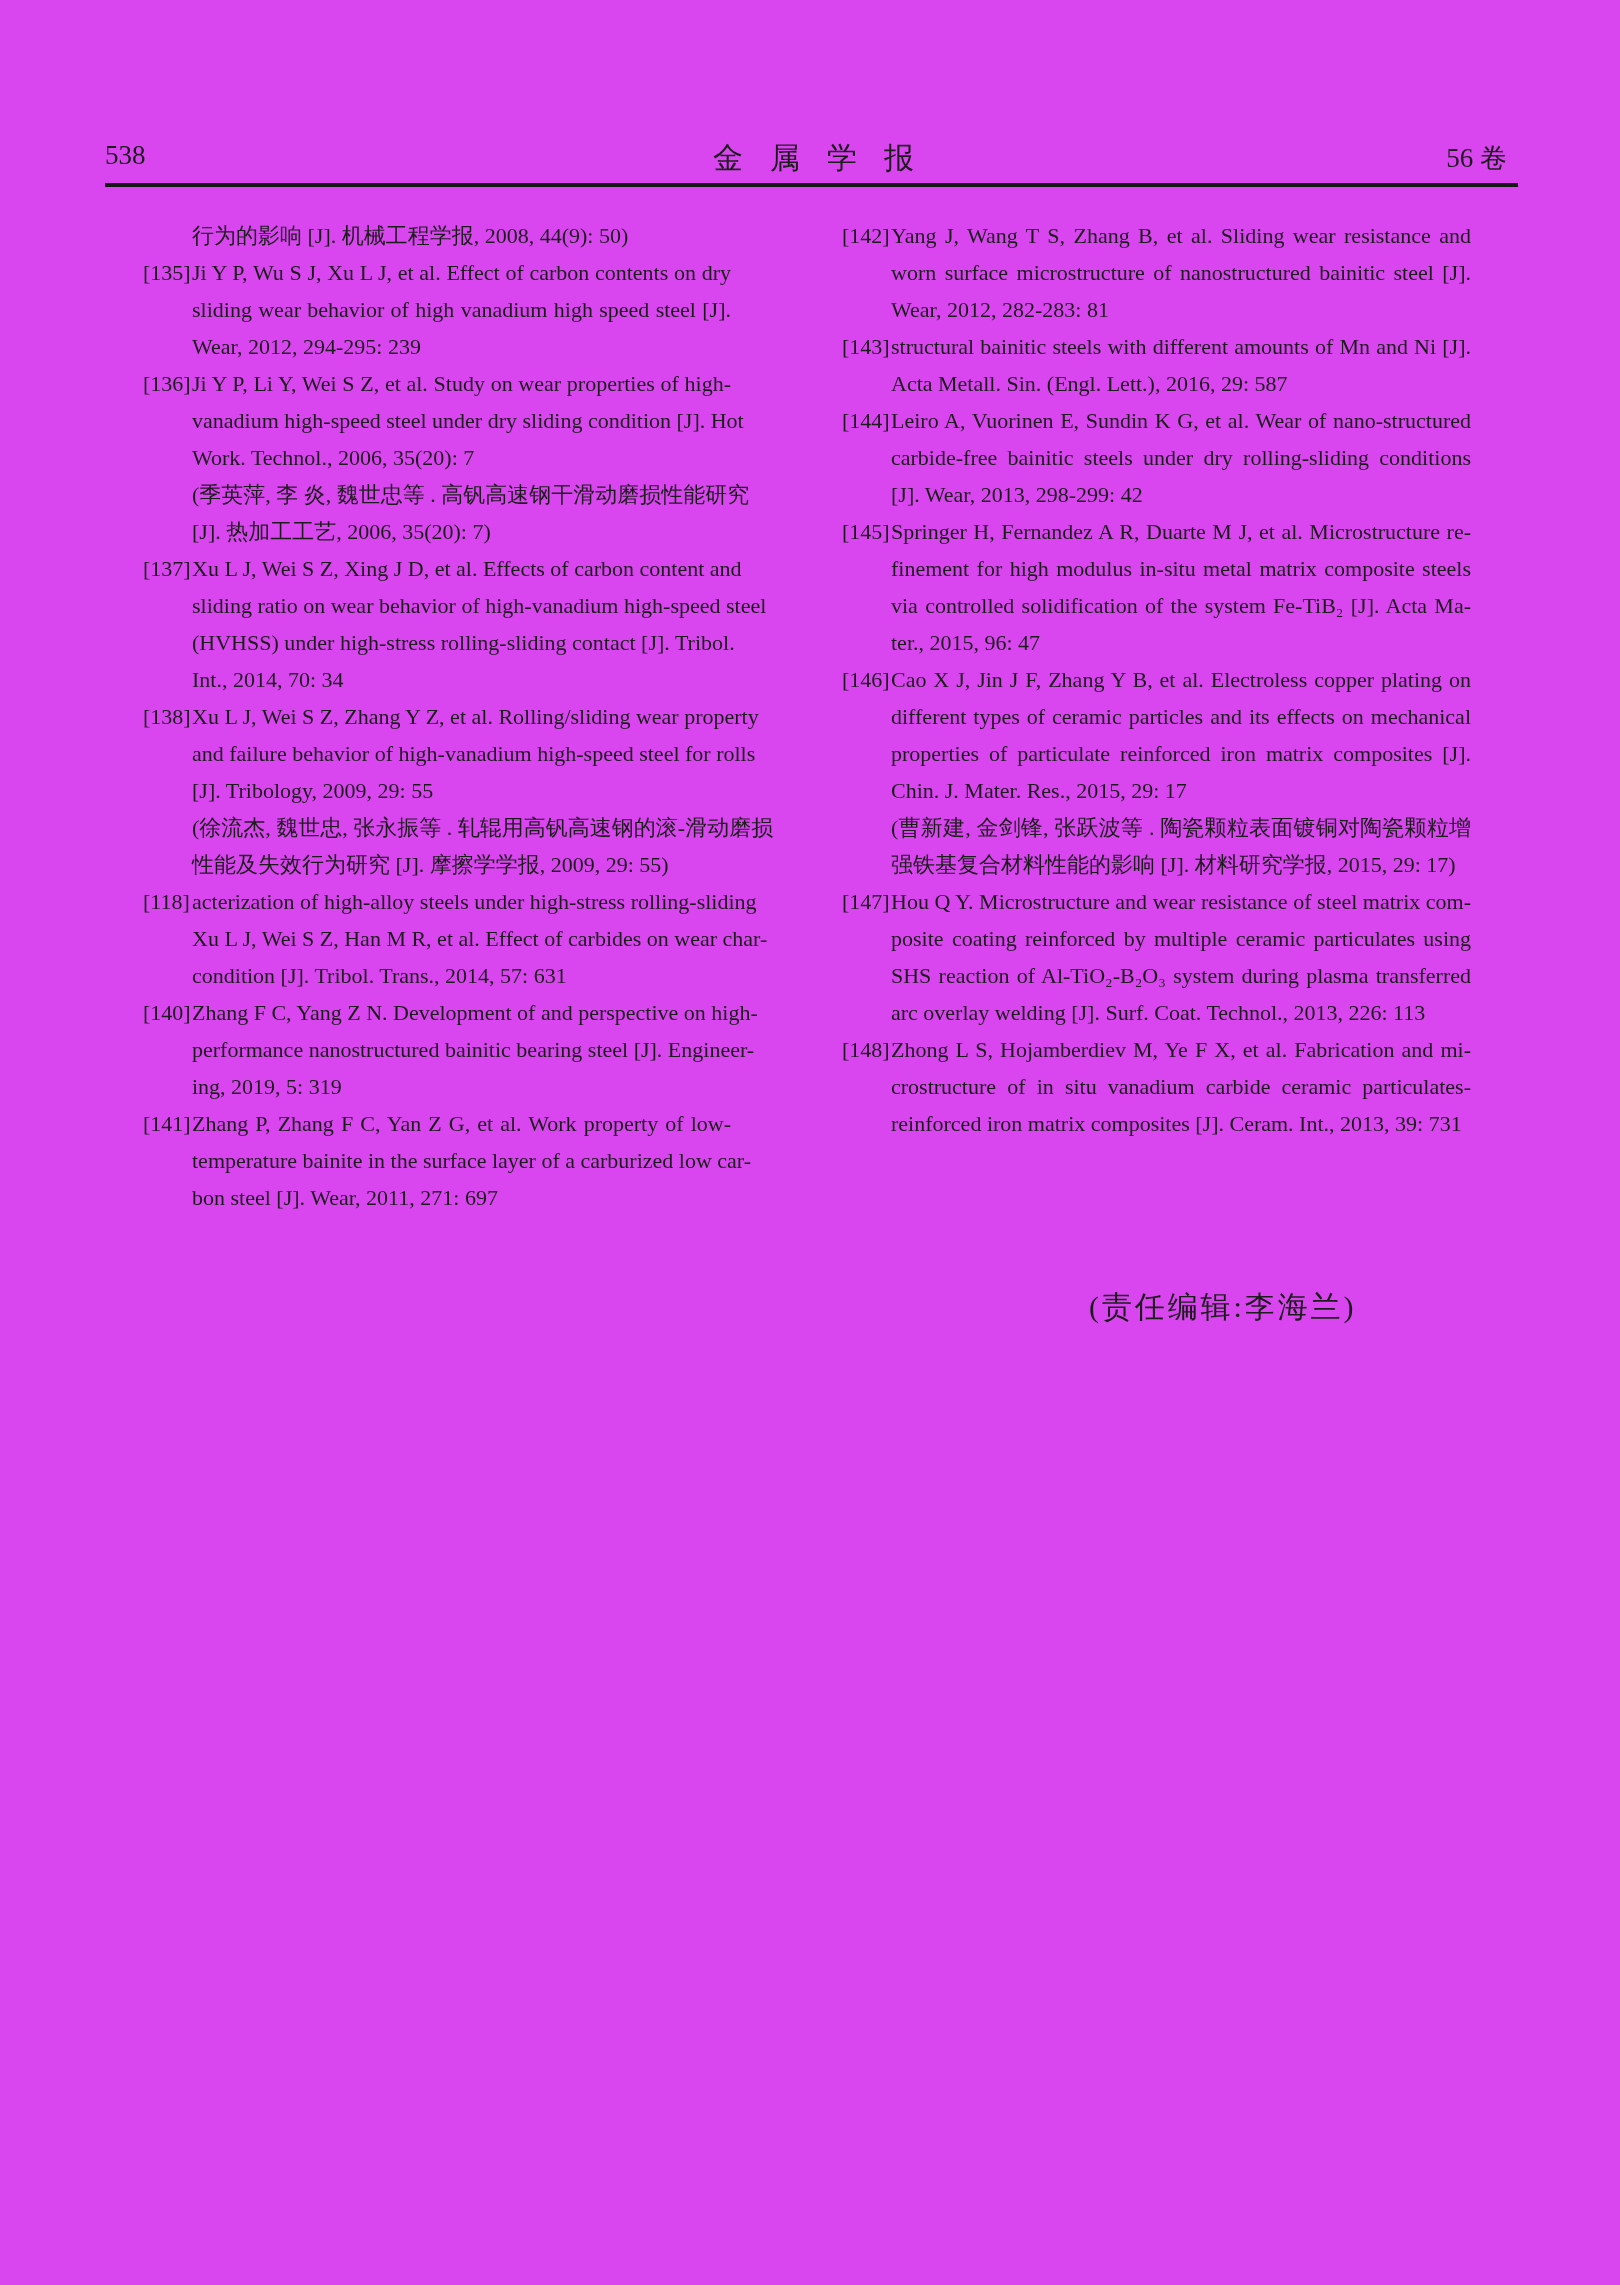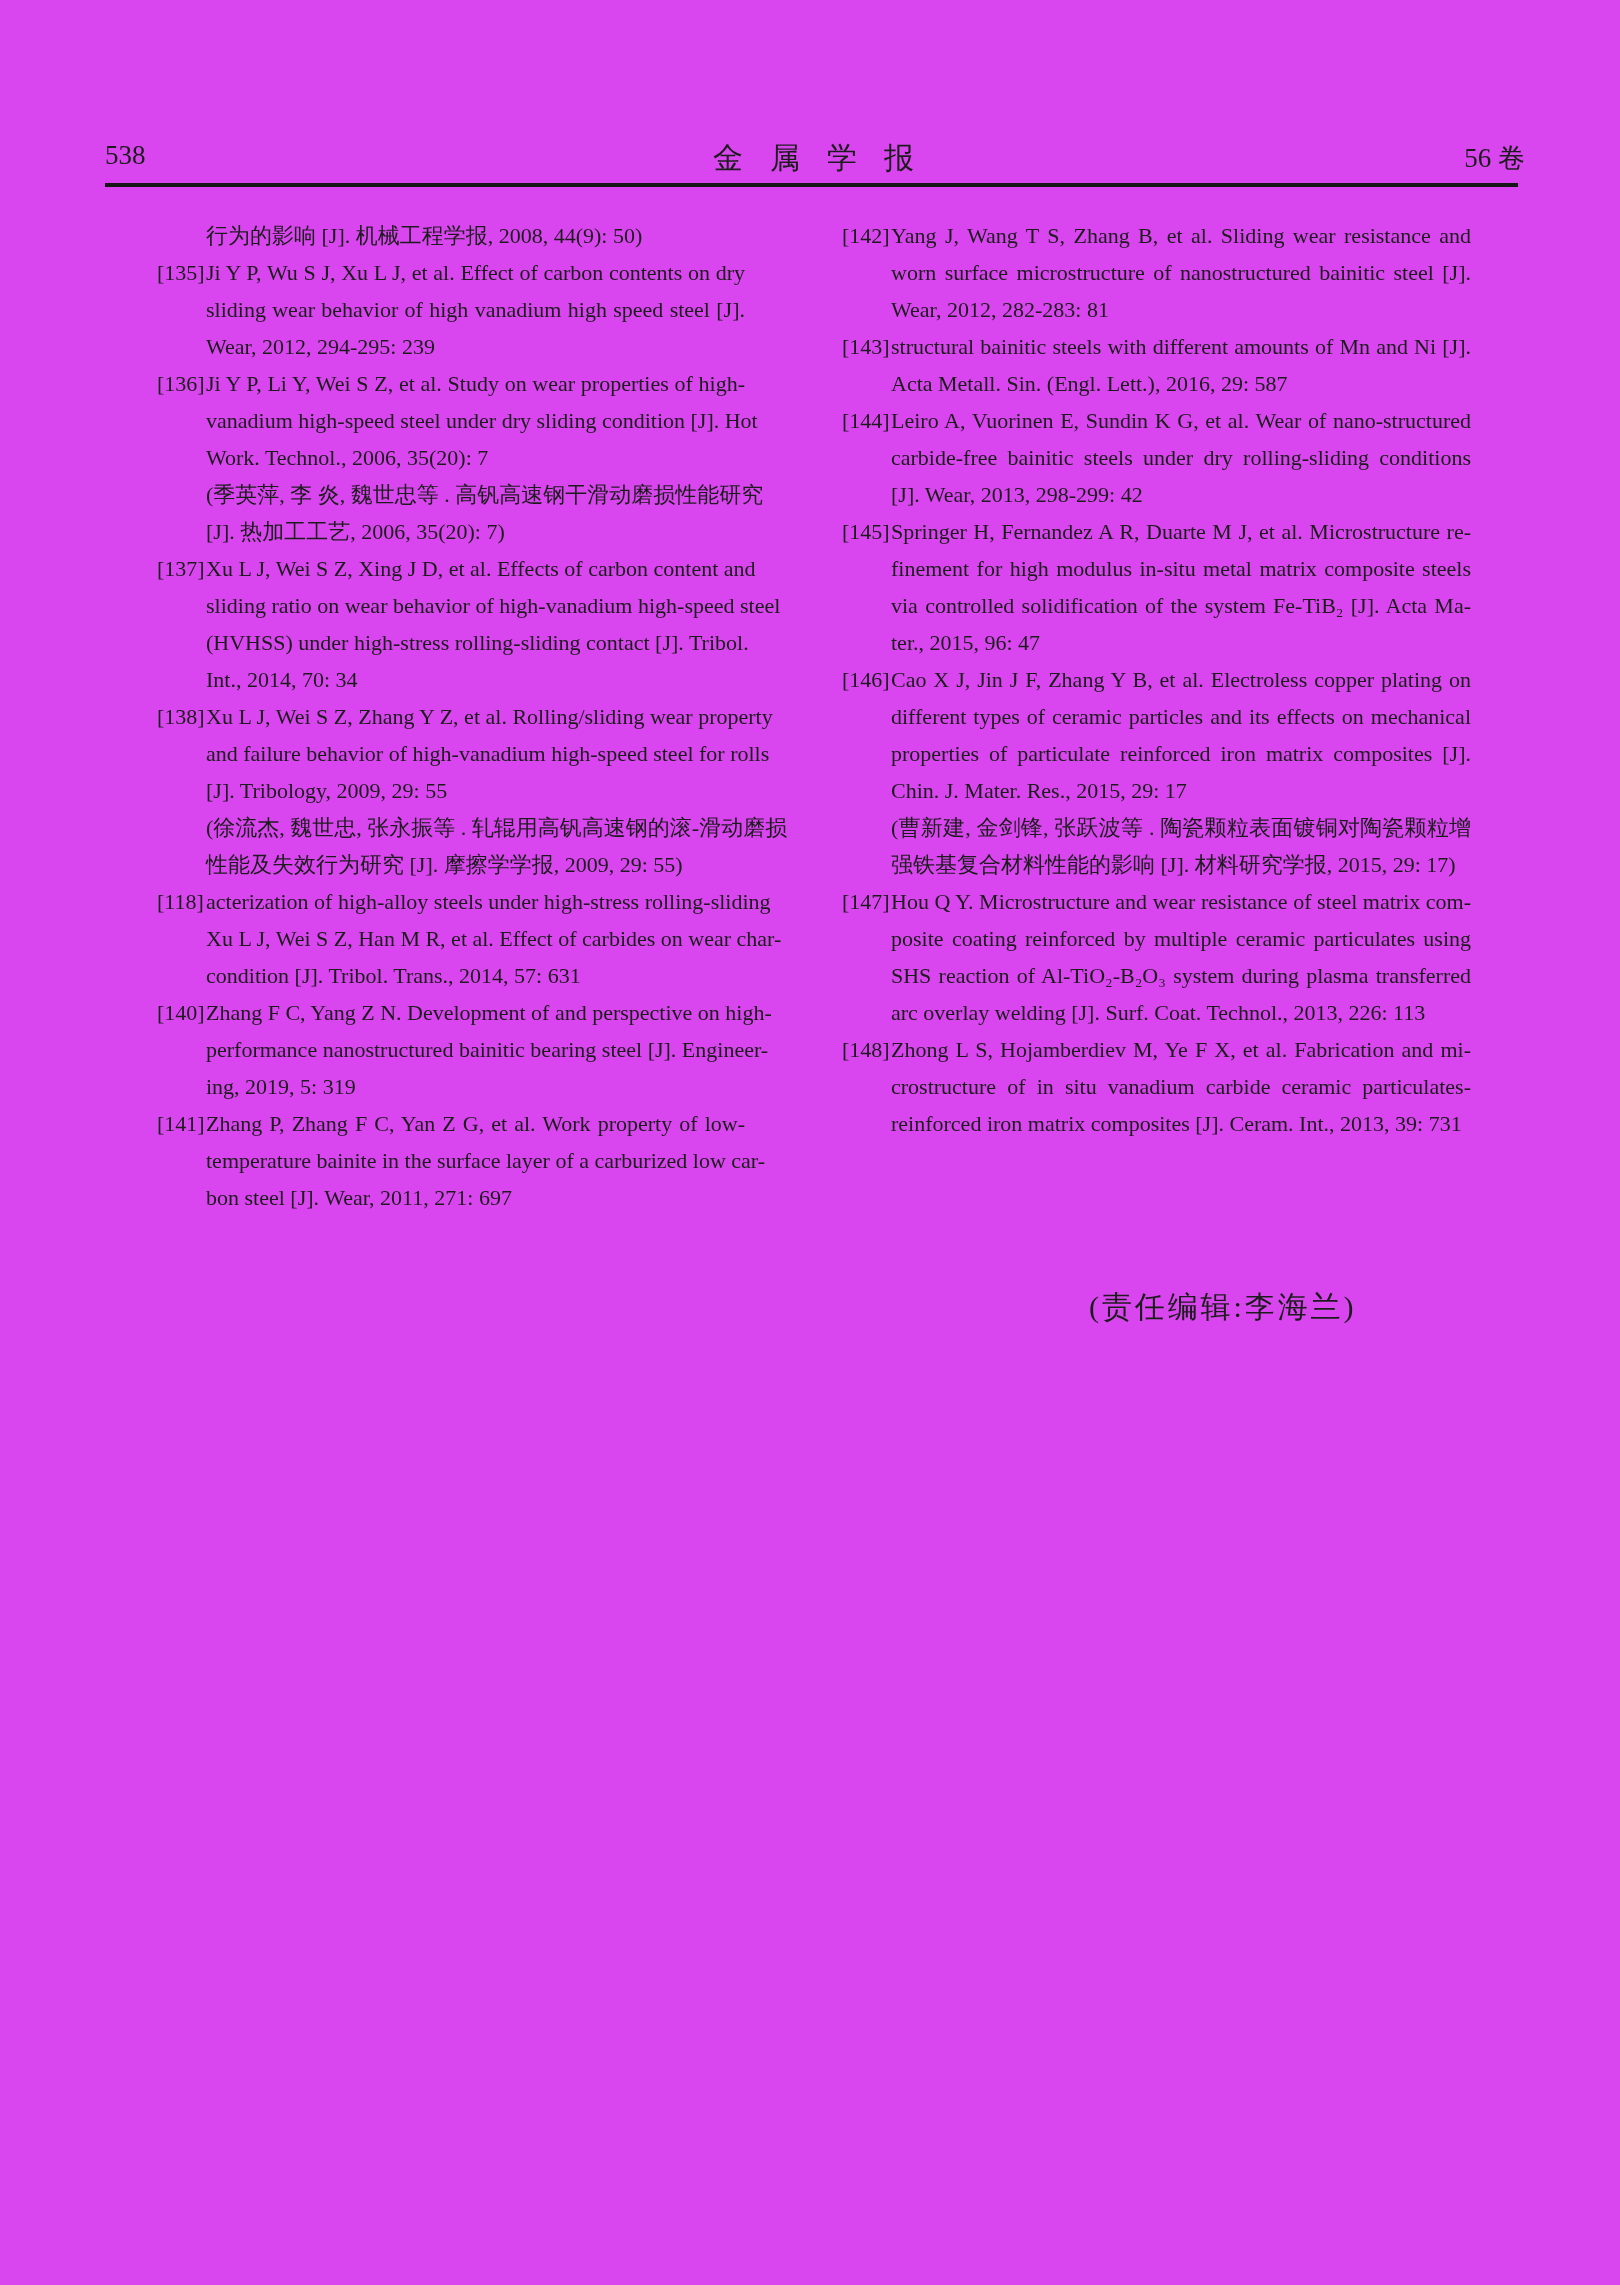--- a/index.html
+++ b/index.html
@@ -9,26 +9,26 @@
     background:#d946ef;
     font-family:"Liberation Serif","DejaVu Serif",serif;
     color:#1c1c1c;
     margin:0 auto;
     overflow:hidden;
   }
   .pagenum  { position:absolute; left:105px; top:140px; font-size:27px; }
   .jtitle   { position:absolute; left:0; top:138px; width:100%;
               text-align:center; font-size:30px; letter-spacing:27px;
               padding-left:33px; box-sizing:border-box; }
-  .volume   { position:absolute; right:96px; top:140px; font-size:27px; }
+  .volume   { position:absolute; right:114px; top:140px; font-size:27px; }
   .rule     { position:absolute; left:105px; top:183px; width:1413px; height:3.9px;
               background:#161616; }
 
   .col { position:absolute; top:217px; }
-  .col-left  { left:157px; width:588px; }
+  .col-left  { left:143px; width:588px; }
   .col-right { left:842px; width:629px; }
 
   .ref { position:relative; padding-left:49px; font-size:22px; line-height:37px; }
   .ref .label { position:absolute; left:0; top:0; white-space:nowrap; }
   .ln { height:37px; white-space:nowrap; text-align:left; }
   .ln.j { text-align:justify; text-align-last:justify; }
 
   .editor { position:absolute; left:1089px; top:1287px; font-size:30px;
             letter-spacing:2.9px; }
 </style>

